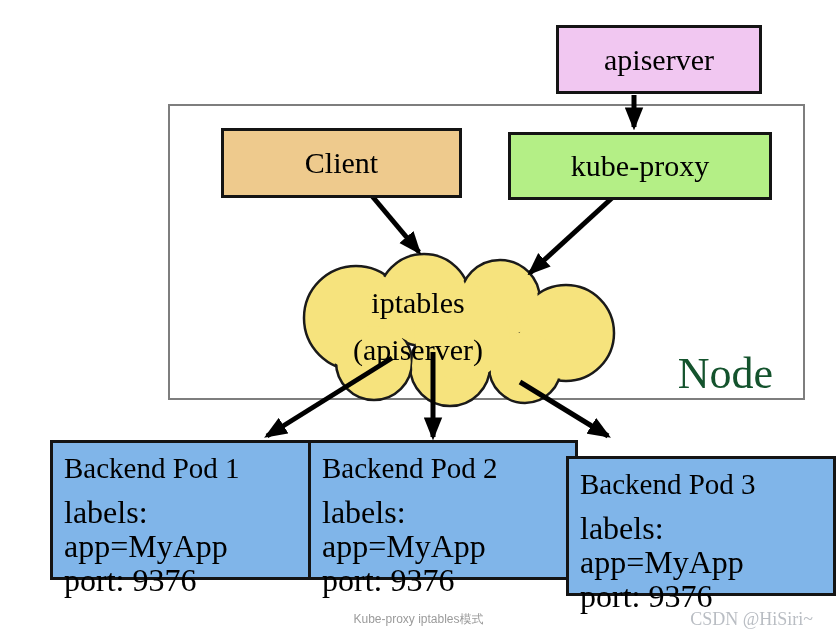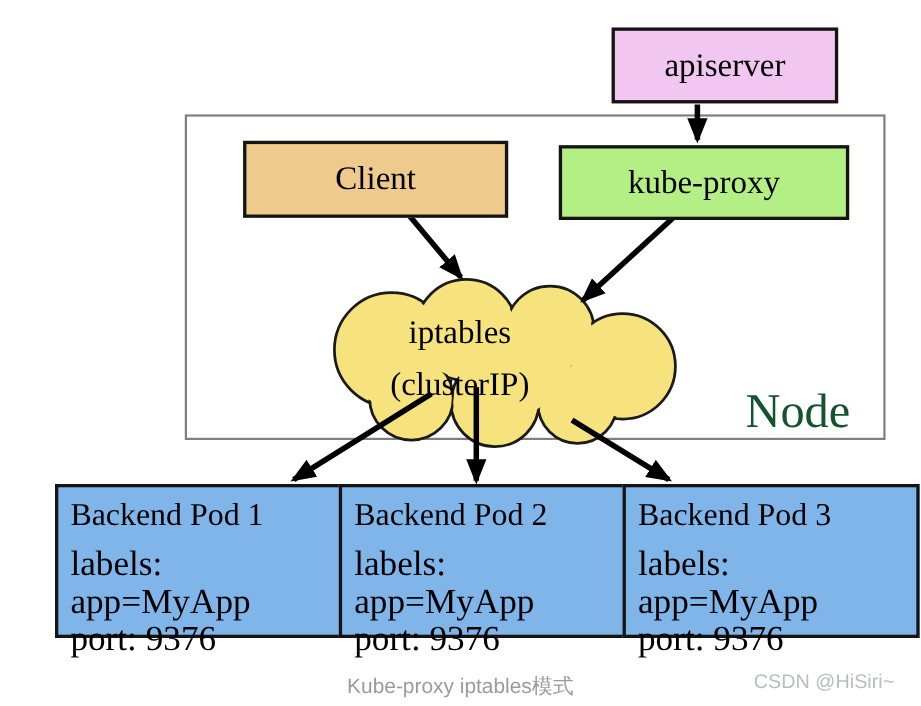--- a/index.html
+++ b/index.html
@@ -64,27 +64,27 @@
   .pod-2 { left: 308px; }
   .pod-3 { left: 566px; }
   .pod-title { font-size: 29px; line-height: 40px; margin-bottom: 7px; }
   .pod-line  { font-size: 32px; line-height: 34px; }
   .caption {
     position: absolute;
     left: 0; top: 611px;
     width: 837px;
     text-align: center;
     font-family: "Liberation Sans", sans-serif;
-    font-size: 19px;
+    font-size: 12px;
     color: #9b9b9b;
   }
   .watermark {
     position: absolute;
     right: 24px; top: 609px;
-    font-family: Liberation Sans, sans-serif;
+    font-family: Liberation Serif, serif;
     font-size: 18px;
     color: #b9bdc3;
   }
 </style>
 </head>
 <body>
 
 <div class="canvas">
 
   <div class="node-rect">
@@ -136,36 +136,36 @@
   <div class="box client" style="background-color: rgb(238, 202, 141);">
     <span>Client</span>
   </div>
 
   <div class="box kubeproxy" style="background-color: rgb(180, 239, 134);">
     <span>kube-proxy</span>
   </div>
 
   <div class="cloud-text">
     <div>iptables</div>
-    <div>(clusterIP)</div>
+    <div>(apiserver)</div>
   </div>
 
   <div class="pod pod-1" style="background-color: rgb(128, 181, 233);">
     <div class="pod-title">Backend Pod 1</div>
     <div class="pod-line">labels: app=MyApp</div>
     <div class="pod-line">port: 9376</div>
   </div>
 
   <div class="pod pod-2" style="background-color: rgb(128, 181, 233);">
     <div class="pod-title">Backend Pod 2</div>
     <div class="pod-line">labels: app=MyApp</div>
     <div class="pod-line">port: 9376</div>
   </div>
 
-  <div class="pod pod-3" style="background-color: rgb(128, 181, 233);">
+  <div class="pod pod-3" style="background-color: rgb(128, 181, 233); margin-top: 16px;">
     <div class="pod-title">Backend Pod 3</div>
     <div class="pod-line">labels: app=MyApp</div>
     <div class="pod-line">port: 9376</div>
   </div>
 
   <div class="caption">Kube-proxy iptables模式</div>
   <div class="watermark">CSDN @HiSiri~</div>
 
 </div>
 

